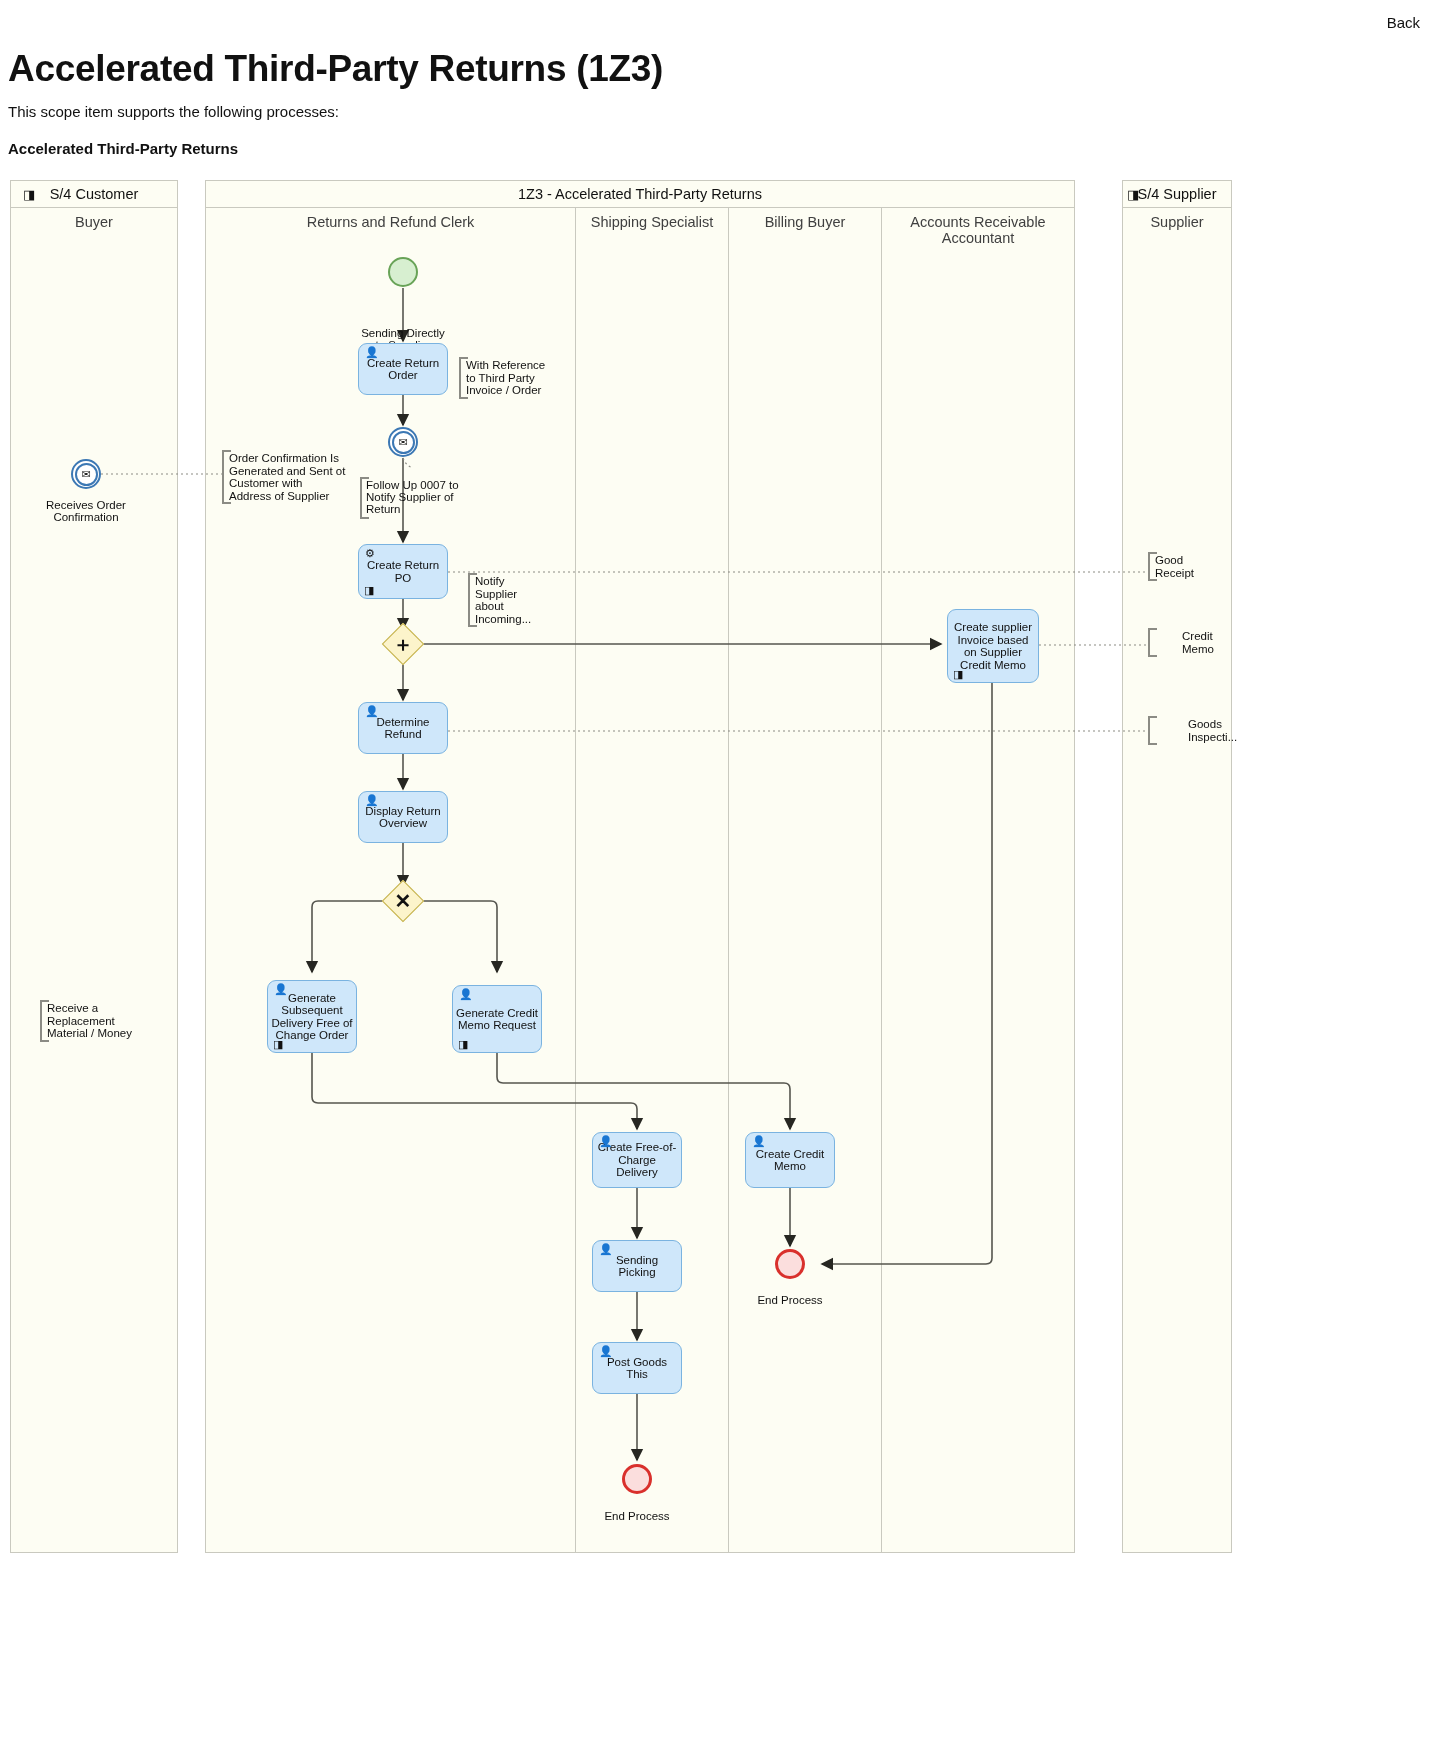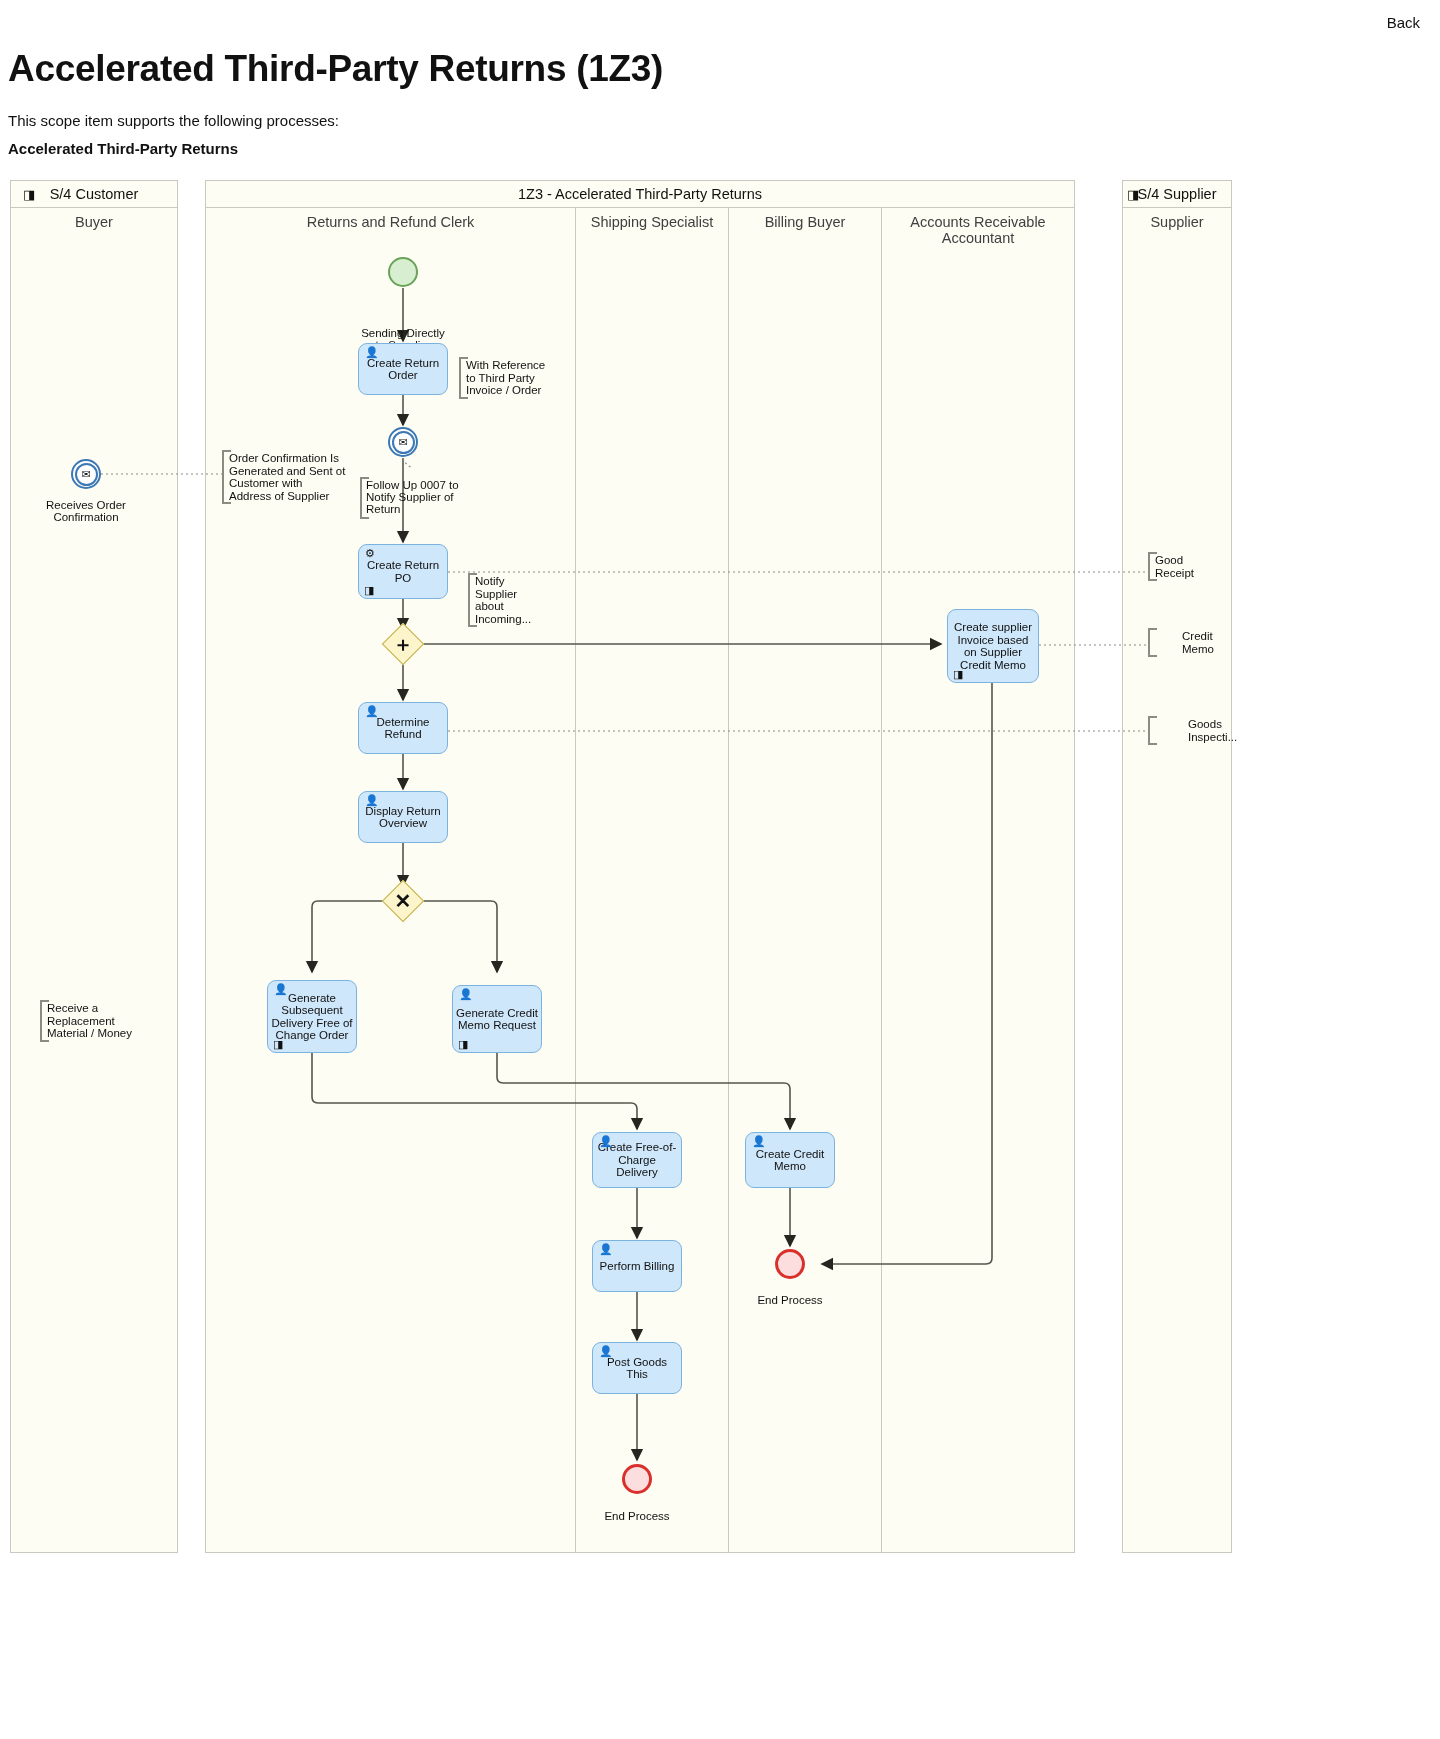--- a/index.html
+++ b/index.html
@@ -27,21 +27,21 @@
   .page-title {
     position: absolute;
     left: 8px; top: 48px;
     font-size: 37px;
     font-weight: bold;
     letter-spacing: -0.3px;
     margin: 0;
   }
   .subtitle {
     position: absolute;
-    left: 8px; top: 112px;
+    left: 8px; top: 103px;
     font-size: 15px;
   }
   .process-name {
     position: absolute;
     left: 8px; top: 140px;
     font-size: 15px;
     font-weight: bold;
   }
   
   .pool {
@@ -383,21 +383,21 @@
     </div>
 
     <div class="note" style="left:40px; top:1000px; width:95px;">Receive a Replacement Material / Money</div>
 
     <div class="task" style="left:592px; top:1132px; width:90px; height:56px;">
       <span class="ticon">👤</span>
       <span class="tasklabel">Create Free-of-Charge Delivery</span>
     </div>
     <div class="task" style="left:592px; top:1240px; width:90px; height:52px;">
       <span class="ticon">👤</span>
-      <span class="tasklabel">Perform Billing</span>
+      <span class="tasklabel">Sending Picking</span>
     </div>
     <div class="task" style="left:592px; top:1342px; width:90px; height:52px;">
       <span class="ticon">👤</span>
       <span class="tasklabel">Post Goods This</span>
     </div>
     <div class="ev ev-end" style="left:622px; top:1464px;"></div>
     <div class="shape-label" style="left:592px; top:1510px; width:90px;">End Process</div>
 
     <div class="task" style="left:745px; top:1132px; width:90px; height:56px;">
       <span class="ticon">👤</span>

